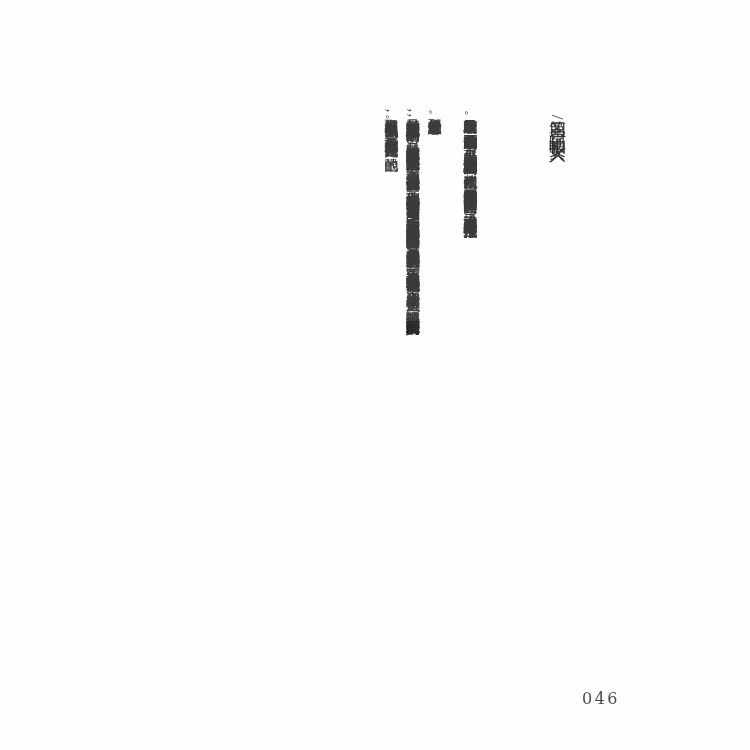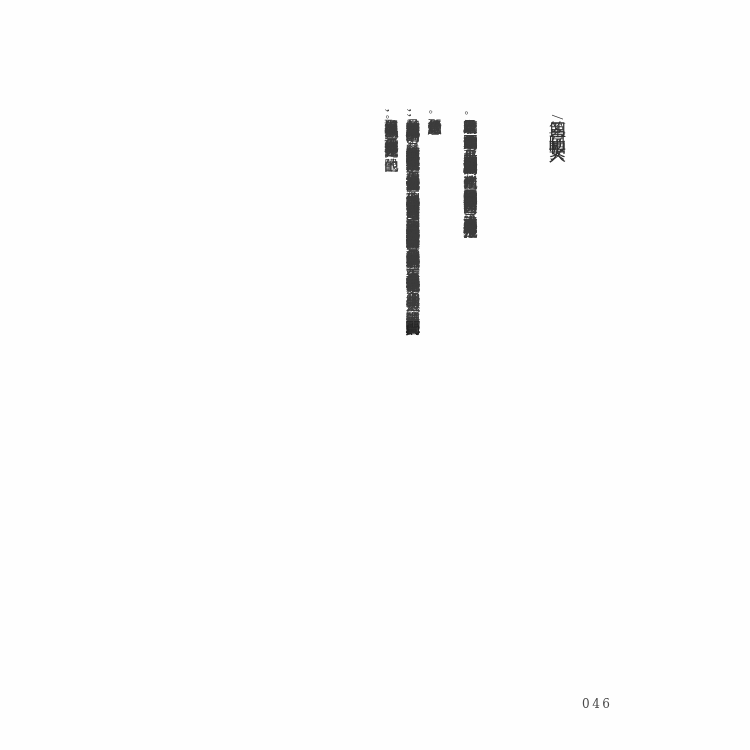--- a/index.html
+++ b/index.html
@@ -56,24 +56,23 @@
   .body-text .em {
     font-weight: bold;
     color: #222222;
   }
   
   .page-number {
     position: absolute;
     left: 582px;
     top: 689px;
     font-family: "DejaVu Serif", "Liberation Serif", serif;
-    font-size: 12px;
+    font-size: 16px;
     letter-spacing: 2.5px;
     color: #4a4a4a;
-    margin-top: 8px;
   }
 </style>
 </head>
 <body>
 
 <div class="book-page">
 
   <div class="chapter-title">第四章/阿帕契女人</div>
 
   <div class="body-text">

